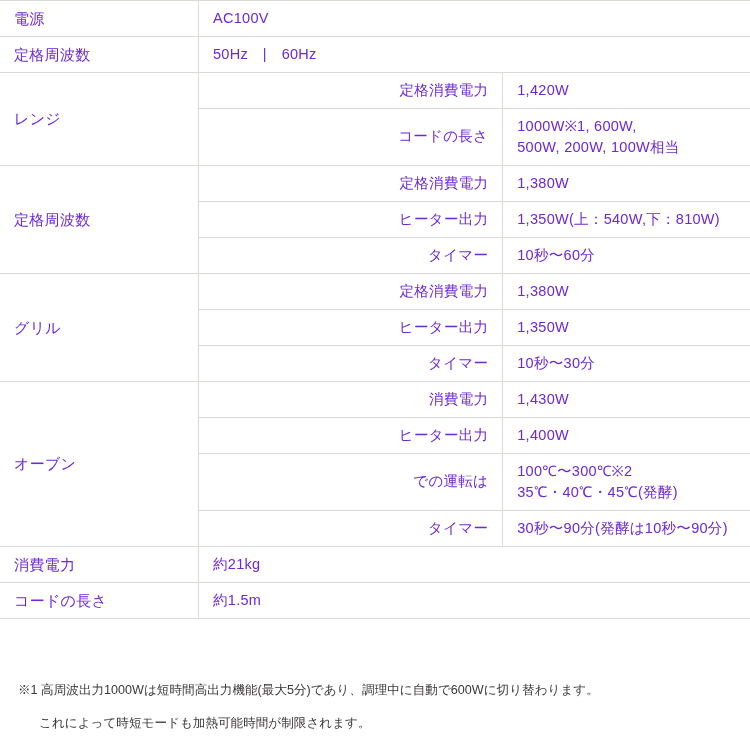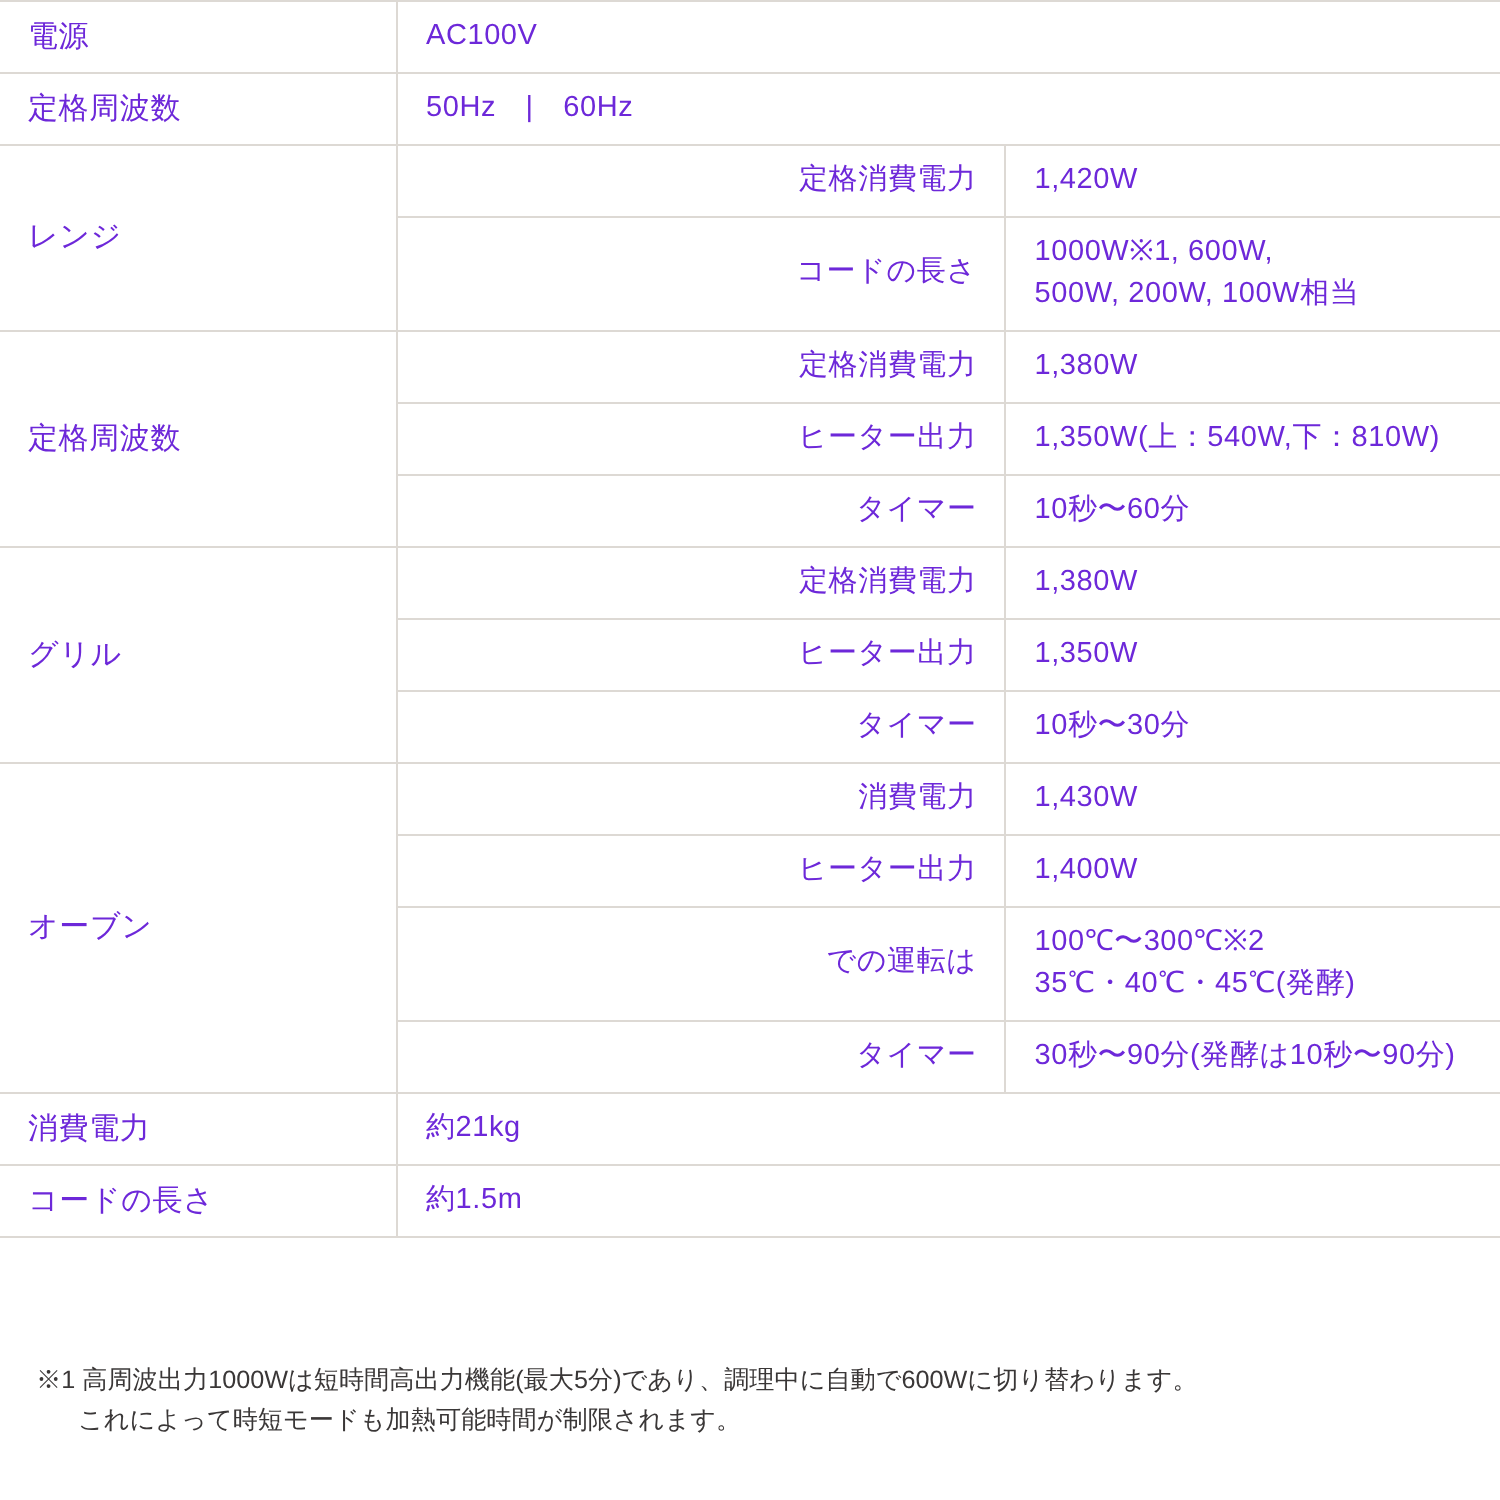--- a/index.html
+++ b/index.html
@@ -70,20 +70,21 @@
     font-size: 12.6px;
     line-height: 1.62;
     color: #3a3737;
   }
   .note-line {
     display: block;
     white-space: pre;
   }
   .note-indent {
     padding-left: 21px;
+    margin-top: 13px;
   }
 </style>
 </head>
 <body>
 
 <div id="spec-sheet">
 
   <table class="spec-table">
     <tbody>
       <tr class="row-h">

